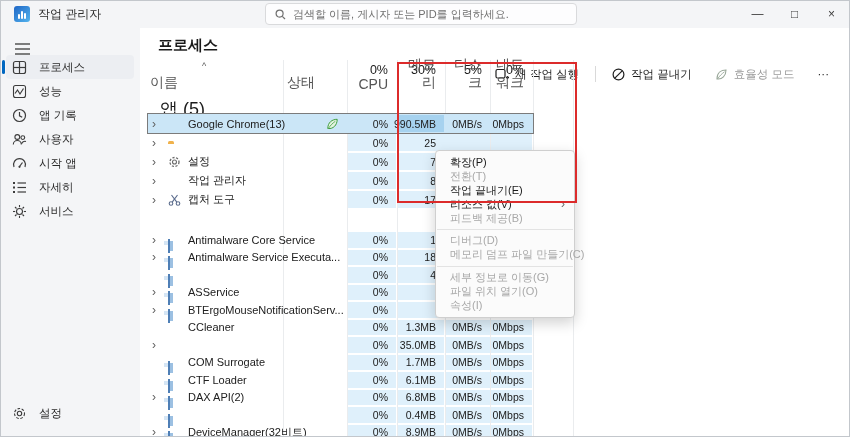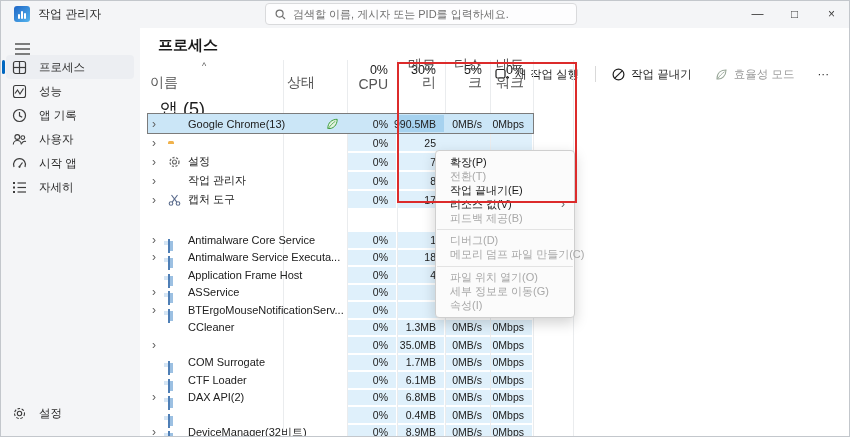--- a/index.html
+++ b/index.html
@@ -188,20 +188,36 @@
             <line x1="5.5" y1="12" x2="14" y2="12"></line>
           </g>
           <g fill="#3c3c3c">
             <rect x="1" y="2" width="2" height="2"></rect>
             <rect x="1" y="6.5" width="2" height="2"></rect>
             <rect x="1" y="11" width="2" height="2"></rect>
           </g>
         </svg>
       <span class="nlabel">자세히</span>
     </div>
+    <div class="nav">
+      <svg width="15" height="15" viewBox="0 0 15 15">
+          <circle cx="7.5" cy="7.5" r="3" fill="none" stroke="#3c3c3c" stroke-width="1.1"></circle>
+          <g stroke="#3c3c3c" stroke-width="1.1">
+            <line x1="7.5" y1="1" x2="7.5" y2="3.2"></line>
+            <line x1="7.5" y1="11.8" x2="7.5" y2="14"></line>
+            <line x1="1" y1="7.5" x2="3.2" y2="7.5"></line>
+            <line x1="11.8" y1="7.5" x2="14" y2="7.5"></line>
+            <line x1="3" y1="3" x2="4.5" y2="4.5"></line>
+            <line x1="10.5" y1="10.5" x2="12" y2="12"></line>
+            <line x1="12" y1="3" x2="10.5" y2="4.5"></line>
+            <line x1="4.5" y1="10.5" x2="3" y2="12"></line>
+          </g>
+        </svg>
+      <span class="nlabel">서비스</span>
+    </div>
   </div>
   <div class="nav-bottom">
     <div class="nav">
       <svg width="15" height="15" viewBox="0 0 15 15">
           <circle cx="7.5" cy="7.5" r="2.2" fill="none" stroke="#3c3c3c" stroke-width="1.1"></circle>
           <circle cx="7.5" cy="7.5" r="5" fill="none" stroke="#3c3c3c" stroke-width="1.1" stroke-dasharray="2.6 1.6"></circle>
         </svg>
       <span class="nlabel">설정</span>
     </div>
   </div>
@@ -348,21 +364,20 @@
     <span class="pic i-app"></span>
     <span class="pname">Antimalware Service Executa...</span>
     <span class="c cpu">0%</span>
     <span class="c mem cut">18</span>
     <span class="c disk"></span>
     <span class="c net"></span>
   </div>
 
   <div class="prow h17" style="top:238px">
     <span class="pic i-app"></span>
-    <span class="pname">Application Frame Host</span>
     <span class="c cpu">0%</span>
     <span class="c mem cut">4</span>
     <span class="c disk"></span>
     <span class="c net"></span>
   </div>
 
   <div class="prow h17" style="top:255.5px">
     <span class="chev">›</span>
     <span class="pic i-app"></span>
     <span class="pname">ASService</span>
@@ -465,24 +480,24 @@
       </div>
     <div class="msep"></div>
     <div class="mi dis">
         <span>디버그(D)</span>
       </div>
     <div class="mi dis">
         <span>메모리 덤프 파일 만들기(C)</span>
       </div>
     <div class="msep"></div>
     <div class="mi dis">
+        <span>세부 정보로 이동(G)</span>
+      </div>
+    <div class="mi dis">
         <span>파일 위치 열기(O)</span>
-      </div>
-    <div class="mi dis">
-        <span>세부 정보로 이동(G)</span>
       </div>
     <div class="mi dis">
         <span>속성(I)</span>
       </div>
   </div>
 
   <div class="redbox"></div>
 </div>
 
 <div class="frame"></div>

